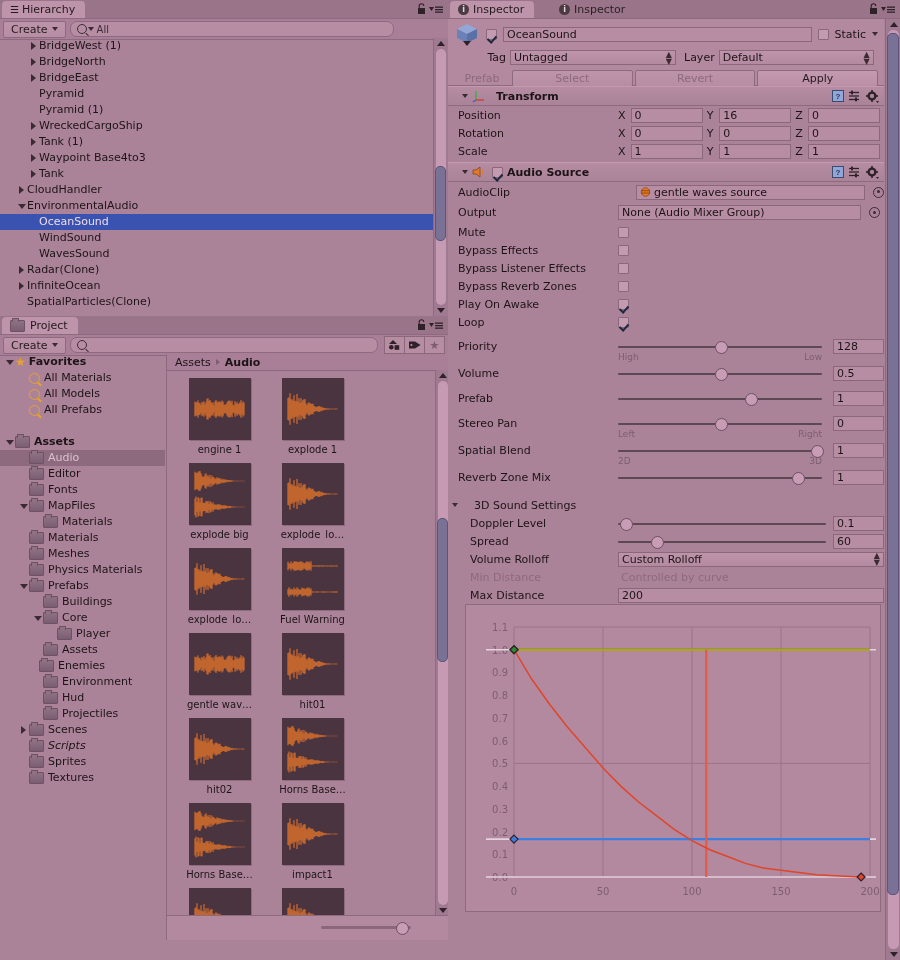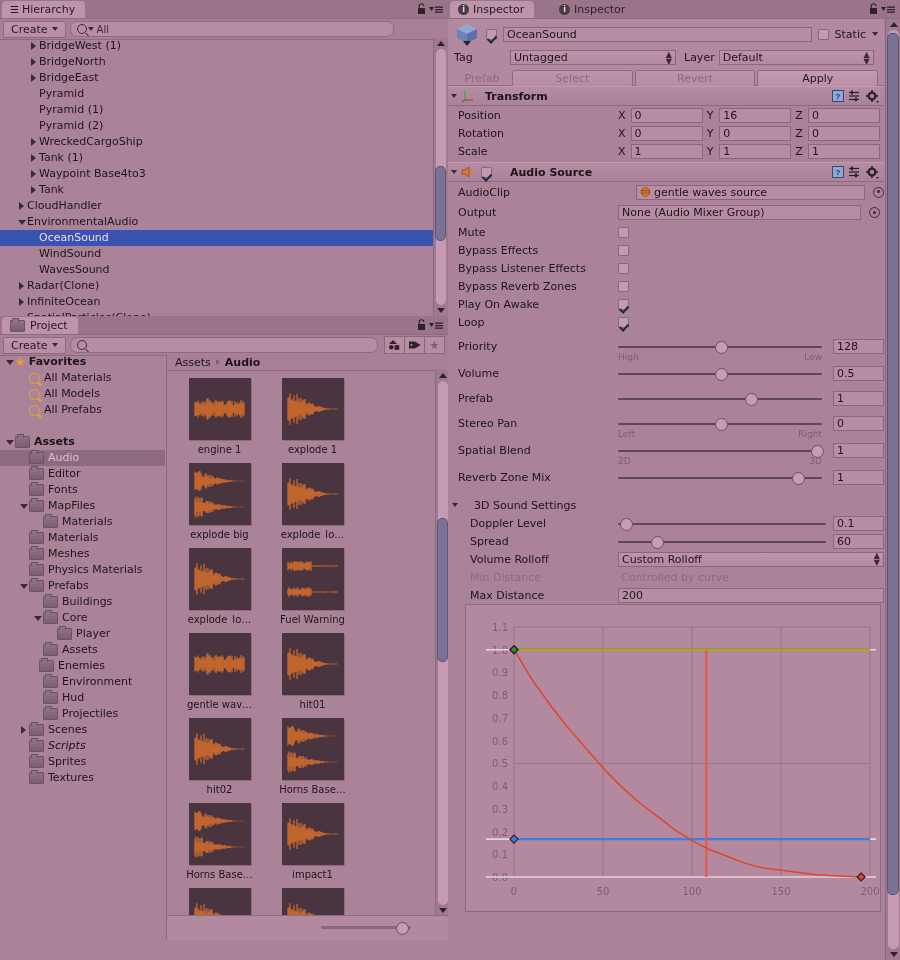--- a/index.html
+++ b/index.html
@@ -78,21 +78,21 @@
     height:15px;box-sizing:border-box;background:linear-gradient(#bd94aa,#b48aa1);border:1px solid #8a6779;
     font-size:11px;padding:0 3px;display:flex;align-items:center;justify-content:space-between;
   }
   .updown{font-size:8px;line-height:7px;color:#3a2a31;text-align:center;}
   .chk{width:11px;height:11px;box-sizing:border-box;background:#c49ab1;border:1px solid #8a6779;border-radius:1px;position:relative;flex:none;}
   .chk.on:after{
     content:"";position:absolute;left:2px;top:4px;width:4px;height:7px;
     border:2px solid #20283f;border-top:none;border-left:none;transform:rotate(42deg);
   }
   .comp-header{
-    height:18px;display:flex;align-items:center;gap:4px;padding-left:3px;
+    height:18px;display:flex;align-items:center;gap:4px;padding-left:14px;
     background:linear-gradient(#b58ca2,#ab8399);border-top:1px solid #c49ab1;border-bottom:1px solid #8d6a7e;
     font-weight:bold;font-size:11px;
   }
   .sub-header{height:18px;display:flex;align-items:center;gap:16px;padding-left:4px;font-size:11px;}
   .hdr-icons{margin-left:auto;display:flex;align-items:center;gap:5px;padding-right:5px;}
   .sliderrow{position:relative;flex:1;height:15px;display:flex;align-items:center;}
   .sliderline{position:absolute;left:0;right:0;top:7px;height:2px;background:#5d4854;border-radius:1px;}
   .sliderknob{position:absolute;width:11px;height:11px;border-radius:50%;background:#c79cb4;border:1px solid #6b5161;top:2px;}
   .endlabels{display:flex;justify-content:space-between;font-size:9px;color:#7d5e6f;}
   .radio-o{width:9px;height:9px;border:1px solid #3c2c33;border-radius:50%;position:relative;flex:none;}
@@ -162,24 +162,20 @@
             </span>
             <span>BridgeEast</span>
           </div>
           <div class="treerow" style="padding-left: 28px;">
             <span class="twist none"></span>
             <span>Pyramid</span>
           </div>
           <div class="treerow" style="padding-left: 28px;">
             <span class="twist none"></span>
             <span>Pyramid (1)</span>
-          </div>
-          <div class="treerow" style="padding-left: 28px;">
-            <span class="twist none"></span>
-            <span>Pyramid (2)</span>
           </div>
           <div class="treerow" style="padding-left: 28px;">
             <span class="twist closed">
               <i></i>
             </span>
             <span>WreckedCargoShip</span>
           </div>
           <div class="treerow" style="padding-left: 28px;">
             <span class="twist closed">
               <i></i>
@@ -597,21 +593,21 @@
           <polygon points="9,20 17,20 13,25" fill="#2e2228"></polygon>
         </svg>
         <span class="chk on"></span>
         <input class="field" readonly="" style="flex: 1 1 0%; font-family: &quot;DejaVu Sans&quot;, &quot;Liberation Sans&quot;, sans-serif;" value="OceanSound">
         <span class="chk"></span>
         <span style="font-size:11px;">Static</span>
         <span class="caretdown"></span>
       </div>
 
       <div style="display:flex;align-items:center;height:19px;padding:2px 6px 0 6px;gap:4px;">
-        <span style="width:52px;">Tag</span>
+        <span style="width:52px;text-align:right;">Tag</span>
         <div class="dropdown" style="width:166px;">
           <span>Untagged</span>
           <span class="updown">▲<br>▼</span>
         </div>
         <span style="margin-left:4px;">Layer</span>
         <div class="dropdown" style="width:155px;">
           <span>Default</span>
           <span class="updown">▲<br>▼</span>
         </div>
       </div>
@@ -694,21 +690,21 @@
     </div>
 
     <div style="position:absolute;left:0;top:162px;width:436px;">
       <div class="comp-header">
         <span class="caretdown"></span>
         <svg width="15" height="12" viewBox="0 0 15 12">
           <polygon points="1,4 4,4 8,1 8,11 4,8 1,8" fill="#e07a2a" stroke="#8a4410" stroke-width="0.8"></polygon>
           <path d="M10 3.5 a4 4 0 0 1 0 5" fill="none" stroke="#e07a2a" stroke-width="1.1"></path>
         </svg>
         <span class="chk on" style="margin-left:1px;"></span>
-        <span style="margin-left:14px;">Audio Source</span>
+        <span style="margin-left:0;">Audio Source</span>
         <span class="hdr-icons">
           <svg width="12" height="12" viewBox="0 0 12 12">
             <rect x="0.5" y="0.5" width="11" height="11" fill="#8fa6d8" stroke="#3b4a6e"></rect>
             <text x="6" y="9" font-size="8" text-anchor="middle" fill="#2a3450" font-family="sans-serif">?</text>
           </svg>
           <svg width="12" height="12" viewBox="0 0 12 12">
             <line x1="0" y1="2.5" x2="10" y2="2.5" stroke="#2e2228" stroke-width="1.3"></line>
             <line x1="0" y1="6" x2="10" y2="6" stroke="#2e2228" stroke-width="1.3"></line>
             <line x1="0" y1="9.5" x2="10" y2="9.5" stroke="#2e2228" stroke-width="1.3"></line>
             <rect x="2" y="0.6" width="2" height="3.8" fill="#2e2228"></rect>

